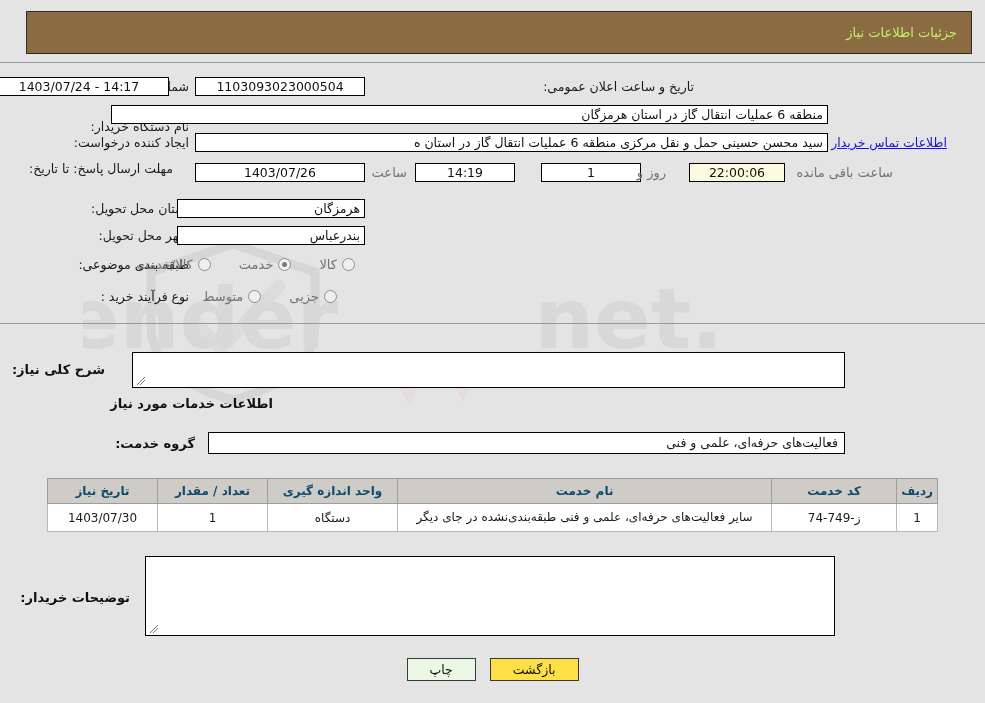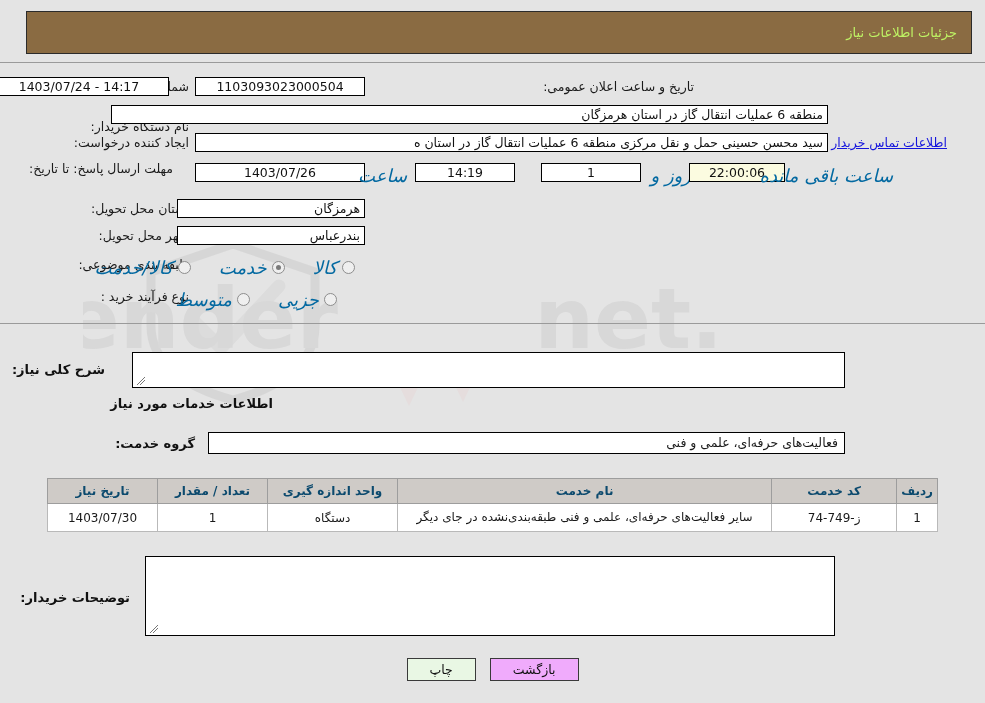--- a/index.html
+++ b/index.html
@@ -82,21 +82,21 @@
     white-space: nowrap;
   }
   .fld.center { text-align: center; }
   .fld.right  { text-align: right; }
   .fld.cream  { background: #fbfbe0; }
   .lnk {
     color: #1414dd;
     font-size: 12.5px;
     white-space: nowrap;
   }
-  .mini-lbl { font-size: 18px; color:#0369a1;font-style:italic; }
+  .mini-lbl { font-size: 13px; color:#737373; }
 
   
   .radio {
     display: inline-block;
     width: 13px; height: 13px;
     border-radius: 50%;
     border: 1px solid #8d8d8d;
     background: #efefef;
     position: relative;
     vertical-align: middle;
@@ -179,21 +179,21 @@
   }
   .btn {
     border: 1px solid #3a3a3a;
     font-size: 12.5px;
     padding: 3px 22px;
     cursor: pointer;
     font-family: inherit;
     color: #111;
   }
   .btn.print  { background: #e9f7e4; }
-  .btn.back   { background: #f0abfc; }
+  .btn.back   { background: #fde047; }
 </style>
 </head>
 <body>
 
 <div id="page">
 
   <div id="watermark">
     <svg width="820" height="180" viewBox="0 0 820 180">
       <g>
         <path d="M150 14 L232 42 L232 96 C232 134 196 158 150 170 C104 158 68 134 68 96 L68 42 Z" fill="none" stroke="#b9b9b9" stroke-width="9"></path>
@@ -237,21 +237,21 @@
     <div class="fld right" style="position:absolute; right:157px; top:70px; width:633px;">سید محسن حسینی حمل و نقل مرکزی منطقه 6 عملیات انتقال گاز در استان ه</div>
     <a class="lnk" href="#" style="position:absolute; right:38px; top:72px;">اطلاعات تماس خریدار</a>
 
     <div class="row" style="right:796px; top:98px; display:block; width:160px; text-align:left; line-height:15px;">
       <span class="lbl">مهلت ارسال پاسخ: تا تاریخ:</span>
     </div>
     <div class="fld center" style="position:absolute; right:620px; top:100px; width:170px;">1403/07/26</div>
     <span class="mini-lbl" style="position:absolute; right:578px; top:102px;">ساعت</span>
     <div class="fld center" style="position:absolute; right:470px; top:100px; width:100px;">14:19</div>
     <div class="fld center" style="position:absolute; right:344px; top:100px; width:100px;">1</div>
-    <span class="mini-lbl" style="position:absolute; right:294px; top:102px;">روز و</span>
+    <span class="mini-lbl" style="position:absolute; right:319px; top:102px;">روز و</span>
     <div class="fld center cream" style="position:absolute; right:200px; top:100px; width:96px;">22:00:06</div>
     <span class="mini-lbl" style="position:absolute; right:92px; top:102px;">ساعت باقی مانده</span>
 
     <div class="row" style="right:796px; top:138px;">
       <span class="lbl">استان محل تحویل:</span>
     </div>
     <div class="fld right" style="position:absolute; right:620px; top:136px; width:188px;">هرمزگان</div>
 
     <div class="row" style="right:796px; top:165px;">
       <span class="lbl">شهر محل تحویل:</span>

